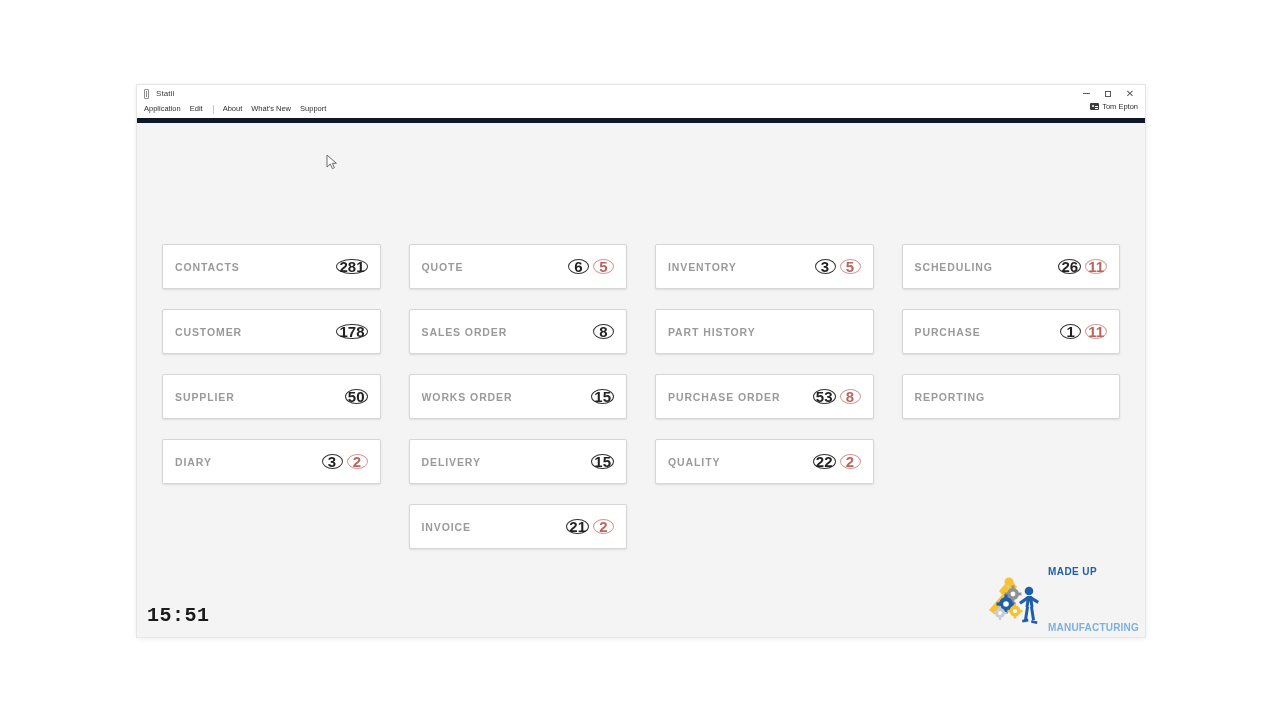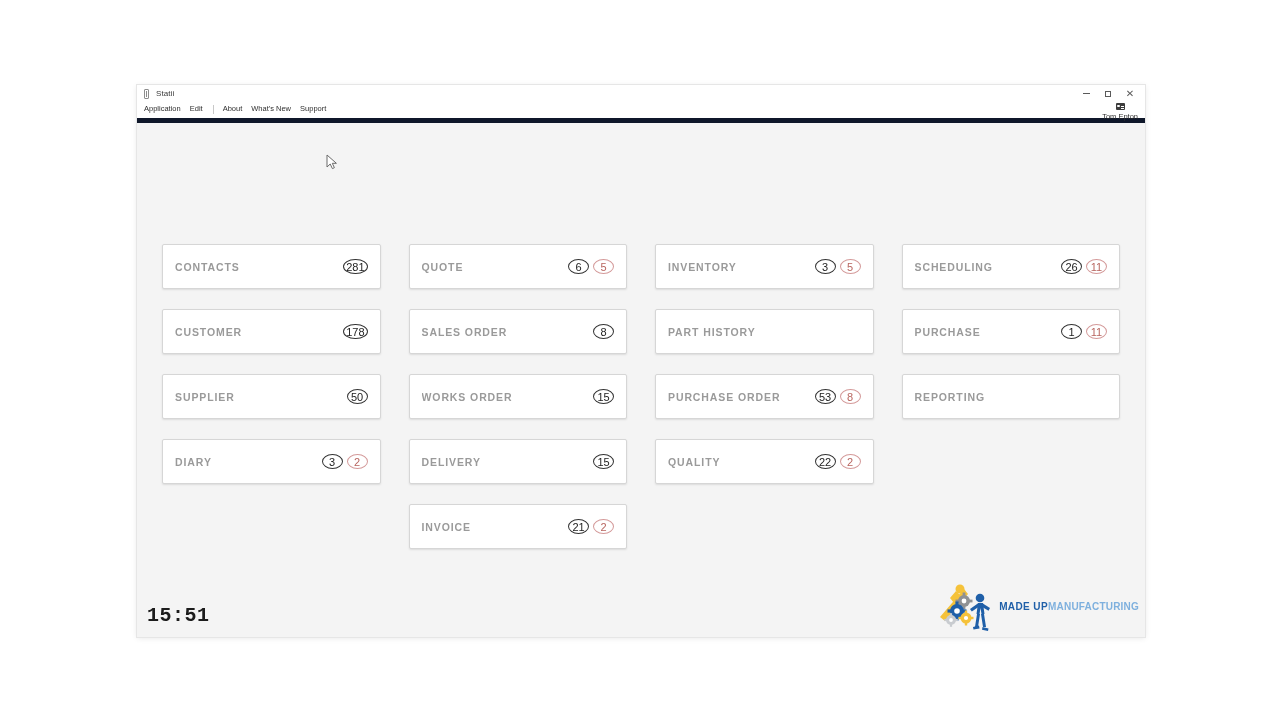--- a/index.html
+++ b/index.html
@@ -48,21 +48,21 @@
   .menubar{
     height:14px;background:#ffffff;display:flex;align-items:center;
     padding:0 6px 2px 7px;position:relative;flex:none;
     border-bottom:5px solid #0f172a;
   }
   .menu-item{
     font-size:7.5px;color:#2f2f2f;margin-right:9px;line-height:1;white-space:nowrap;
   }
   .menu-sep{width:1px;height:9px;background:#c8c8c8;margin:0 9px 0 1px;}
   .user-box{
-    position:absolute;right:7px;top:1px;display:flex;align-items:center;gap:3px;flex-direction:column;
+    position:absolute;right:7px;top:1px;display:flex;align-items:center;gap:3px;
   }
   .user-icon{
     width:9px;height:7px;background:#3c3c3c;border-radius:1px;position:relative;flex:none;
   }
   .user-icon:before{
     content:"";position:absolute;left:1.5px;top:1.5px;width:2.5px;height:2.5px;
     border-radius:50%;background:#ffffff;
   }
   .user-icon:after{
     content:"";position:absolute;right:1px;top:2.5px;width:3px;height:1px;background:#ffffff;
@@ -87,36 +87,36 @@
     padding:0 12px 0 12px;box-sizing:border-box;
   }
   .tile-label{
     font-size:10.5px;letter-spacing:.9px;color:#9a9a9a;font-weight:bold;
     white-space:nowrap;overflow:hidden;
   }
   .badges{display:flex;align-items:center;gap:4px;flex:none;}
   .badge{
     min-width:21px;height:15px;border-radius:50%;box-sizing:border-box;
     display:flex;align-items:center;justify-content:center;
-    font-size:11px;font-weight:normal;padding:0 2px;
+    font-size:15px;font-weight:bold;padding:0 2px;
   }
   .badge.count{border:1px solid #333333;color:#222222;}
   .badge.alert{border:1px solid #d49a9a;color:#b8655f;}
 
   
   .clock{
     position:absolute;left:10px;bottom:10px;
     font-size:20px;color:#1c1c1c;font-weight:bold;letter-spacing:.5px;
     font-family:Liberation Mono, monospace;
   }
   .logo{
     position:absolute;right:6px;bottom:4px;display:flex;align-items:center;gap:3px;
   }
   .logo-mark{width:62px;height:52px;flex:none;}
-  .logo-text{display:flex;flex-direction:row;line-height:1.15;}
+  .logo-text{display:flex;flex-direction:column;line-height:1.15;gap:44px;}
   .logo-l1{font-size:10px;font-weight:bold;color:#1f5fa8;letter-spacing:.4px;}
   .logo-l2{font-size:10px;font-weight:bold;color:#7eb0de;letter-spacing:.2px;}
 
   
   .cursor{position:absolute;left:326px;top:154px;width:12px;height:16px;}
 </style>
 </head>
 <body>
 
 <div class="desktop">

